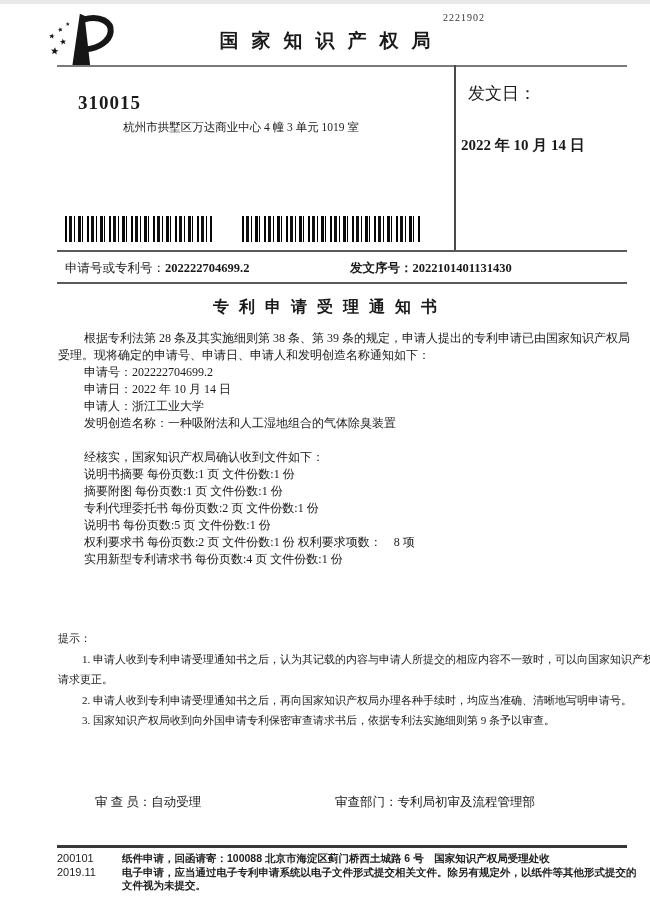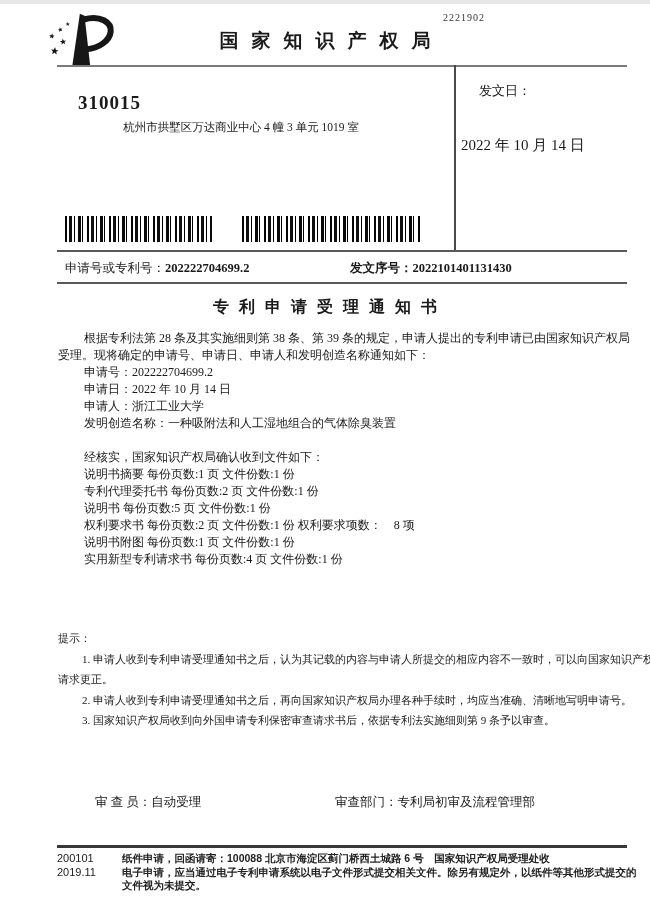--- a/index.html
+++ b/index.html
@@ -16,22 +16,22 @@
     position:absolute;left:0;top:24px;width:100%;text-align:center;
     font-size:19px;font-weight:bold;letter-spacing:13px;text-indent:13px;
   }
   .rule{position:absolute;background:#7a7a7a;}
   .rule-top{left:57px;top:61px;width:570px;height:2px;}
   .vline{position:absolute;left:454px;top:61px;width:2px;height:186px;background:#4a4a4a;}
   
   .postal-code{position:absolute;left:78px;top:88px;font-size:19px;font-weight:bold;letter-spacing:1px;}
   .address-block{position:absolute;left:60px;top:113px;width:362px;text-align:center;font-size:11.5px;line-height:21px;white-space:nowrap;}
   
-  .date-label{position:absolute;left:479px;top:78px;font-size:13px;}
-  .date-value{position:absolute;left:461px;top:132px;font-size:15px;font-weight:normal;white-space:nowrap;text-align:center;}
+  .date-label{position:absolute;left:468px;top:78px;font-size:17px;}
+  .date-value{position:absolute;left:461px;top:132px;font-size:15px;font-weight:bold;white-space:nowrap;text-align:center;}
   
   .barcode{
     position:absolute;top:212px;height:26px;
     background-image:
       repeating-linear-gradient(90deg,#050505 0 2px,transparent 2px 4px,#101010 4px 7px,transparent 7px 9px,#000 9px 10px,transparent 10px 13px,#0a0a0a 13px 16px,transparent 16px 17px,#000 17px 18px,transparent 18px 22px);
   }
   .barcode-1{left:65px;width:147px;}
   .barcode-2{left:242px;width:180px;}
   .rule-mid1{left:57px;top:246px;width:570px;height:2px;background:#5a5a5a;}
   .rule-mid2{left:57px;top:278px;width:570px;height:2px;background:#5a5a5a;}
@@ -113,24 +113,24 @@
   <div class="body">
     <div class="ln ind">根据专利法第 28 条及其实施细则第 38 条、第 39 条的规定，申请人提出的专利申请已由国家知识产权局</div>
     <div class="ln">受理。现将确定的申请号、申请日、申请人和发明创造名称通知如下：</div>
     <div class="ln ind">申请号：202222704699.2</div>
     <div class="ln ind">申请日：2022 年 10 月 14 日</div>
     <div class="ln ind">申请人：浙江工业大学</div>
     <div class="ln ind">发明创造名称：一种吸附法和人工湿地组合的气体除臭装置</div>
     <div class="ln blank"></div>
     <div class="ln ind">经核实，国家知识产权局确认收到文件如下：</div>
     <div class="ln ind">说明书摘要 每份页数:1 页 文件份数:1 份</div>
+    <div class="ln ind">摘要附图 每份页数:1 页 文件份数:1 份</div>
     <div class="ln ind">专利代理委托书 每份页数:2 页 文件份数:1 份</div>
     <div class="ln ind">说明书 每份页数:5 页 文件份数:1 份</div>
     <div class="ln ind">权利要求书 每份页数:2 页 文件份数:1 份 权利要求项数：　8 项</div>
-    <div class="ln ind">说明书附图 每份页数:1 页 文件份数:1 份</div>
     <div class="ln ind">实用新型专利请求书 每份页数:4 页 文件份数:1 份</div>
   </div>
 
   <div class="tips">
     <div class="ln">提示：</div>
     <div class="ln ind">1. 申请人收到专利申请受理通知书之后，认为其记载的内容与申请人所提交的相应内容不一致时，可以向国家知识产权局</div>
     <div class="ln">请求更正。</div>
     <div class="ln ind">2. 申请人收到专利申请受理通知书之后，再向国家知识产权局办理各种手续时，均应当准确、清晰地写明申请号。</div>
     <div class="ln ind">3. 国家知识产权局收到向外国申请专利保密审查请求书后，依据专利法实施细则第 9 条予以审查。</div>
   </div>

